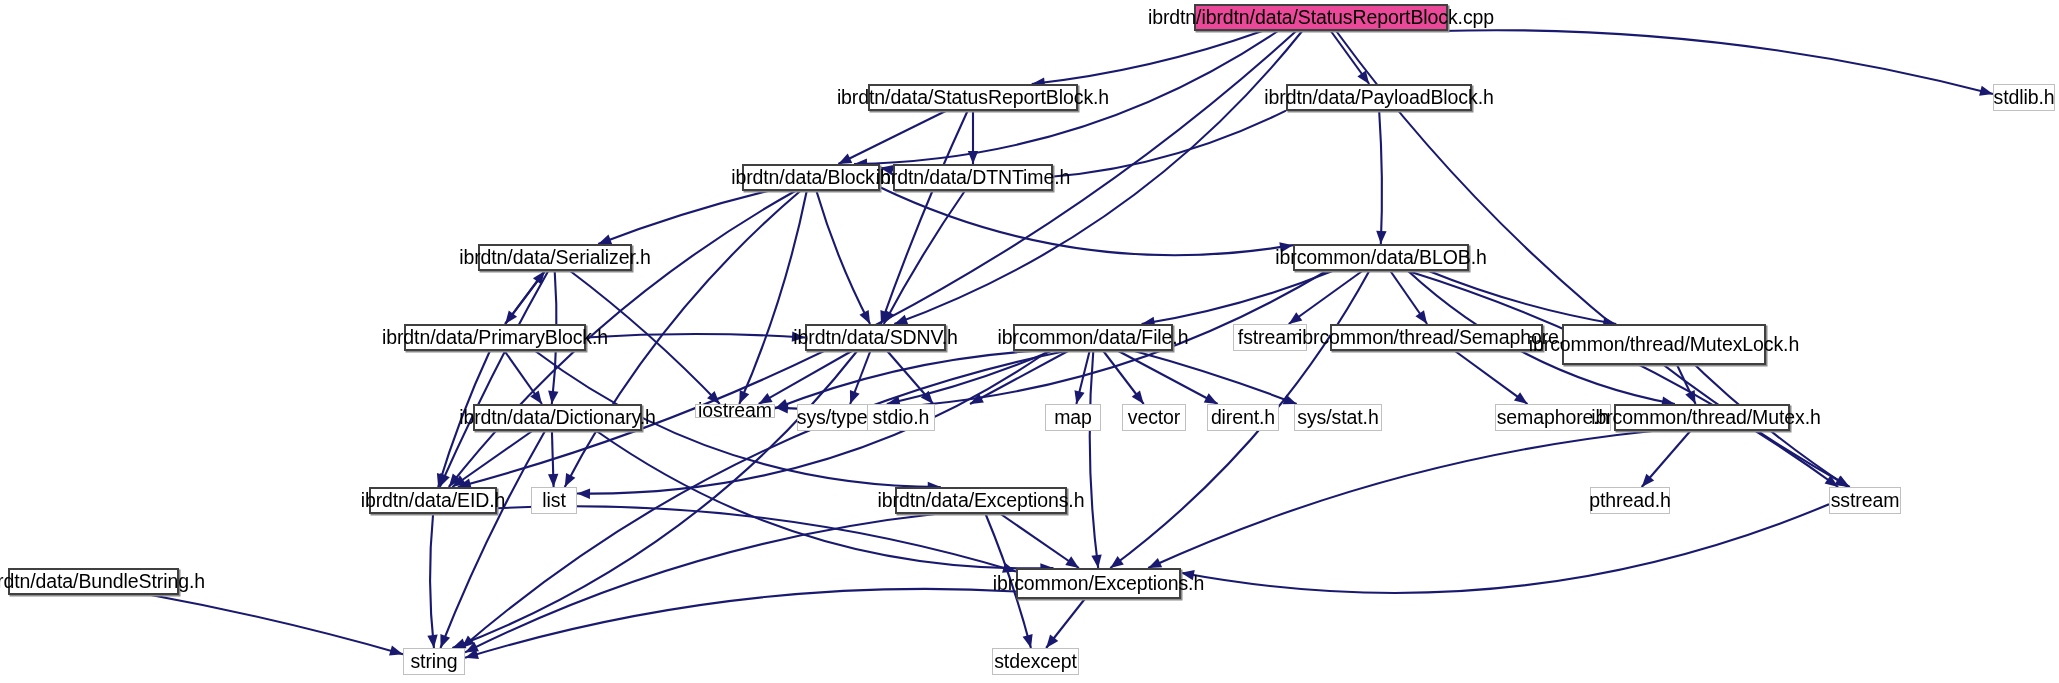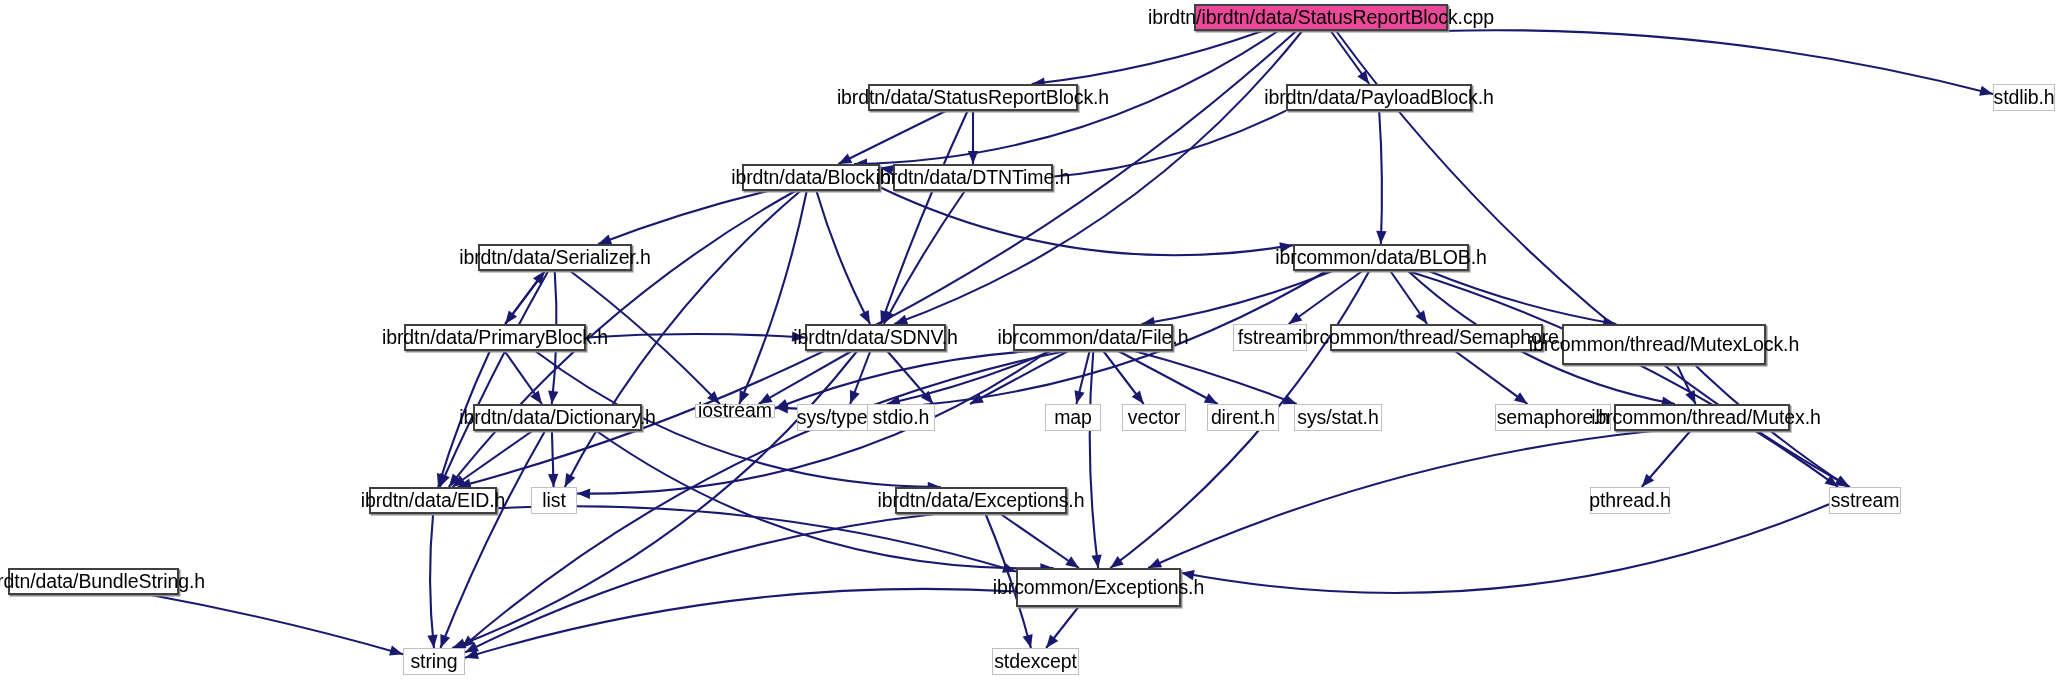--- a/index.html
+++ b/index.html
@@ -286,21 +286,21 @@
       </div>
       <div class="node-box plain" style="left: 1590px; top: 487px; width: 80px; height: 27px;">
         <span class="node-label">pthread.h</span>
       </div>
       <div class="node-box plain" style="left: 1829px; top: 487px; width: 72px; height: 27px;">
         <span class="node-label">sstream</span>
       </div>
       <div class="node-box bold" style="left: 8px; top: 568px; width: 171px; height: 27px;">
         <span class="node-label">ibrdtn/data/BundleString.h</span>
       </div>
-      <div class="node-box bold" style="left: 1016px; top: 568px; width: 165px; height: 39px;">
+      <div class="node-box bold" style="left: 1016px; top: 568px; width: 165px; height: 31px;">
         <span class="node-label">ibrcommon/Exceptions.h</span>
       </div>
       <div class="node-box plain" style="left: 403px; top: 648px; width: 62px; height: 27px;">
         <span class="node-label">string</span>
       </div>
       <div class="node-box plain" style="left: 992px; top: 648px; width: 87px; height: 27px;">
         <span class="node-label">stdexcept</span>
       </div>
     </div>
 </div>

